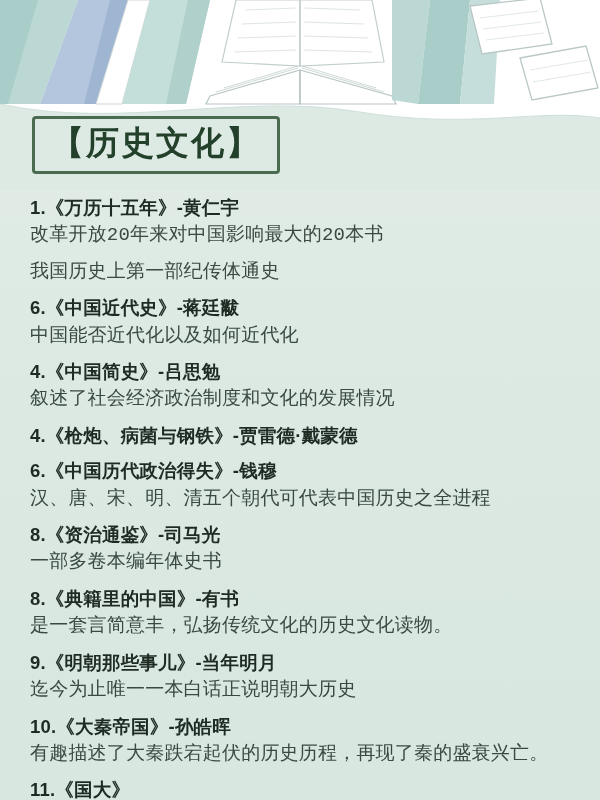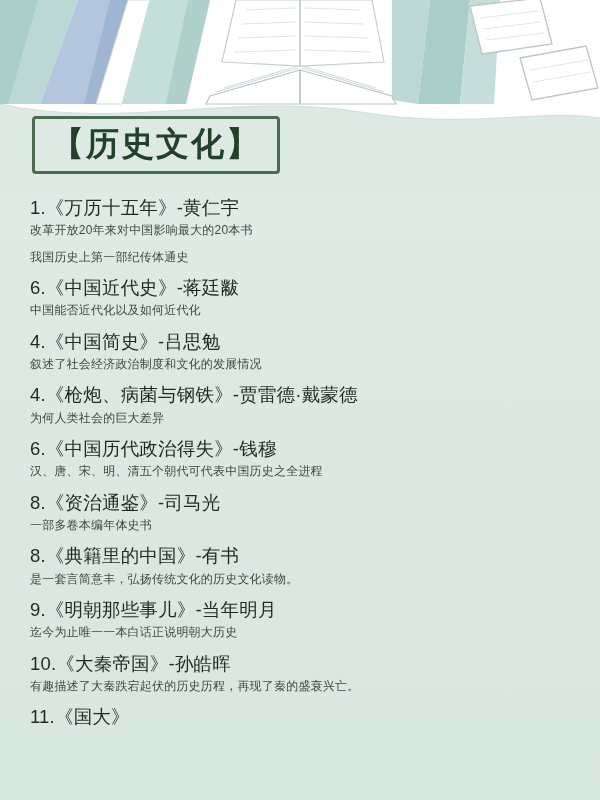--- a/index.html
+++ b/index.html
@@ -46,49 +46,50 @@
   .title {
     display: inline-block;
     border: 3px solid #4a6b4f;
     border-radius: 4px;
     padding: 6px 16px 8px 16px;
     color: #22402a;
     font-size: 33px;
     font-weight: bold;
     letter-spacing: 2px;
     line-height: 1.15;
-    font-family: Liberation Sans, sans-serif;
+    font-family: Liberation Serif, serif;
     background: transparent;
   }
 
   
   .list {
     position: absolute;
     left: 30px;
     top: 195px;
     width: 545px;
   }
   .entry {
     margin-bottom: 9px;
   }
   .entry-title {
     color: #1d2b23;
     font-size: 18.5px;
-    font-weight: normal;
+    font-weight: bold;
     letter-spacing: 0.2px;
     line-height: 1.42;
     white-space: nowrap;
   }
   .entry-desc {
     color: #3b4a41;
-    font-size: 12px;
+    font-size: 19px;
     line-height: 1.45;
     letter-spacing: 0.2px;
     margin-top: 1px;
     white-space: nowrap;
+    font-family: Liberation Mono, monospace;
   }
 </style>
 </head>
 <body>
 
 <div class="page">
 
   <div class="art">
     <div class="art-bg"></div>
     <svg width="600" height="195" viewBox="0 0 600 195">
@@ -168,21 +169,20 @@
       <div class="entry-desc">中国能否近代化以及如何近代化</div>
     </div>
 
     <div class="entry">
       <div class="entry-title">4.《中国简史》-吕思勉</div>
       <div class="entry-desc">叙述了社会经济政治制度和文化的发展情况</div>
     </div>
 
     <div class="entry">
       <div class="entry-title">4.《枪炮、病菌与钢铁》-贾雷德·戴蒙德</div>
-      <div class="entry-desc">为何人类社会的巨大差异</div>
     </div>
 
     <div class="entry">
       <div class="entry-title">6.《中国历代政治得失》-钱穆</div>
       <div class="entry-desc">汉、唐、宋、明、清五个朝代可代表中国历史之全进程</div>
     </div>
 
     <div class="entry">
       <div class="entry-title">8.《资治通鉴》-司马光</div>
       <div class="entry-desc">一部多卷本编年体史书</div>

